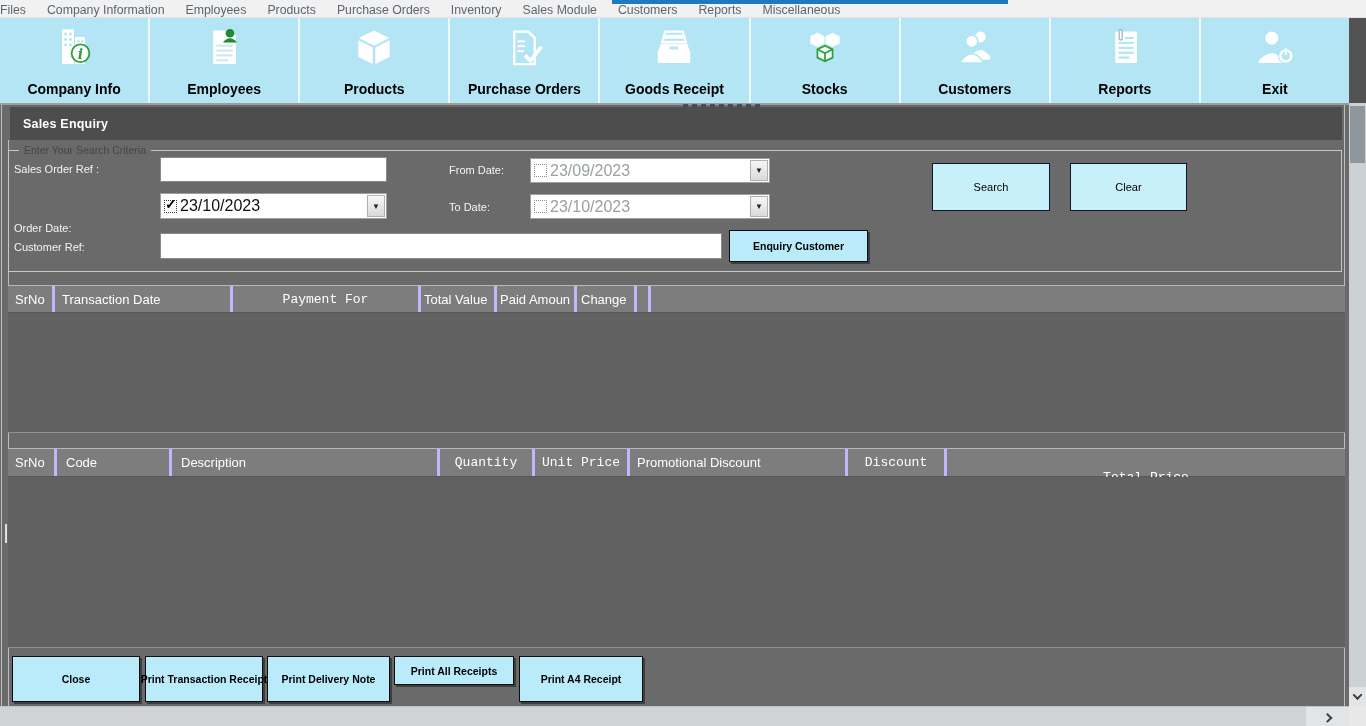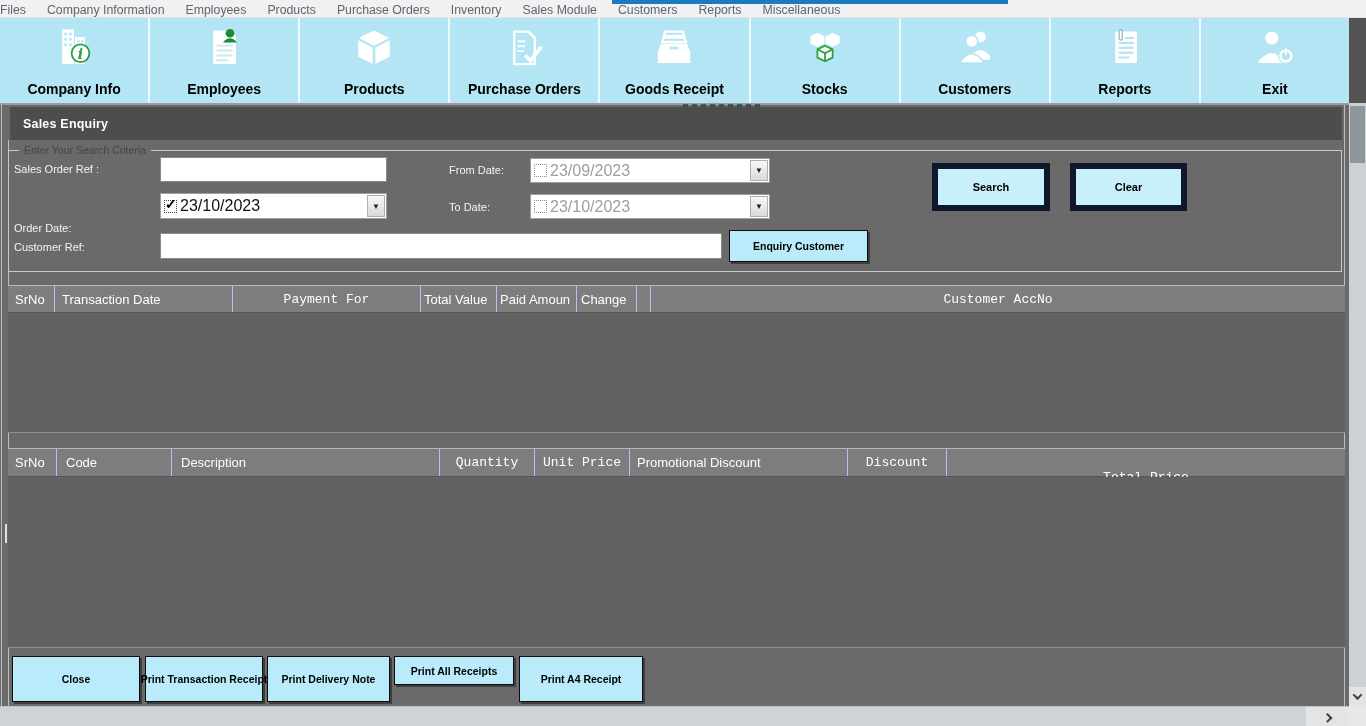--- a/index.html
+++ b/index.html
@@ -35,26 +35,26 @@
   .dtp { background:#fff; border:1px solid #9aa0a3; display:flex; align-items:center; padding-left:3px; cursor:pointer; }
   .cb { width:13px; height:13px; background:#fff; border:1px dotted #8f8f8f; position:relative; flex:0 0 auto; }
   .dtp.checked .cb { border:1px dotted #3c3c3c; }
   .check-glyph { position:absolute; left:0px; top:-4px; font-size:14px; font-weight:bold; color:#000; line-height:14px; }
   .dval { font-size:16px; margin-left:3px; flex:1 1 auto; overflow:hidden; white-space:nowrap; }
   .dtp.checked .dval { color:#111; }
   .dtp.unchecked .dval { color:#9aa0a3; }
   .dd-btn { width:18px; align-self:stretch; margin:1px; background:linear-gradient(#f7f7f7,#dadada); border:1px solid #b0b0b0; display:flex; align-items:center; justify-content:center; font-size:8px; color:#222; flex:0 0 auto; cursor:pointer; }
 
   
-  .btn-big { background:#c7f0fb; border:6px solid #0f172a; font-size:11px; font-weight:700; color:#000; display:flex; align-items:center; justify-content:center; font-family:inherit; cursor:pointer; }
+  .btn-big { background:#c7f0fb; border:1px solid #0f172a; font-size:11px; font-weight:400; color:#000; display:flex; align-items:center; justify-content:center; font-family:inherit; cursor:pointer; }
   .btn-3d { background:#b9ebfa; border:1px solid #0d0d0d; box-shadow:2px 2px 0 rgba(25,25,25,.55); font-weight:bold; font-size:10.5px; color:#000; display:flex; align-items:center; justify-content:center; font-family:inherit; cursor:pointer; white-space:nowrap; }
 
   
   .grid-header { display:flex; background:#7d7d7d; border-top:1px solid #b9b9b9; border-bottom:1px solid #575757; }
-  .gh-cell { color:#fff; font-size:13px; display:flex; align-items:center; overflow:hidden; white-space:nowrap; border-right:1px solid #c4b5fd; height:100%; cursor:default; }
+  .gh-cell { color:#fff; font-size:13px; display:flex; align-items:center; overflow:hidden; white-space:nowrap; border-right:3px solid #c4b5fd; height:100%; cursor:default; }
   .gh-cell.left { padding-left:7px; justify-content:flex-start; }
   .gh-cell.center { justify-content:center;font-family:Liberation Mono, monospace; }
   .grid-body { background:#616161; border-bottom:1px solid #909090; }
 
   
   .vscroll { left:1349px; top:103px; width:17px; height:584px; background:#ccd1d4; }
   .vthumb { left:1350px; top:106px; width:15px; height:57px; background:#8f969c; }
   .sc-btn { background:#e2e4e5; display:flex; align-items:center; justify-content:center; }
   .chev { width:7px; height:7px; border-right:2px solid #3e3e3e; border-bottom:2px solid #3e3e3e; }
   .chev.down { transform:rotate(45deg) translate(-1px,-1px); }
@@ -257,21 +257,20 @@
   <div class="abs btn-3d" style="left:729px; top:230px; width:139px; height:32px;">Enquiry Customer</div>
 
   <div class="abs grid-header" style="left:8px; top:285px; width:1337px; height:28px;">
     <div class="gh-cell left" style="width:47px;">SrNo</div>
     <div class="gh-cell left" style="width:178px;">Transaction Date</div>
     <div class="gh-cell center" style="width:188px;">Payment For</div>
     <div class="gh-cell left" style="width:76px; padding-left:3px;">Total Value</div>
     <div class="gh-cell left" style="width:80px; padding-left:3px;">Paid Amoun</div>
     <div class="gh-cell left" style="width:60px; padding-left:4px;">Change</div>
     <div class="gh-cell" style="width:14px;"></div>
-    <div class="gh-cell center" style="width:694px; border-right:none;">Customer AccNo</div>
   </div>
   <div class="abs grid-body" style="left:8px; top:313px; width:1337px; height:120px;"></div>
 
   <div class="abs grid-header" style="left:8px; top:448px; width:1337px; height:29px;">
     <div class="gh-cell left" style="width:49px;">SrNo</div>
     <div class="gh-cell left" style="width:115px; padding-left:9px;">Code</div>
     <div class="gh-cell left" style="width:268px; padding-left:9px;">Description</div>
     <div class="gh-cell center" style="width:95px;">Quantity</div>
     <div class="gh-cell center" style="width:95px;">Unit Price</div>
     <div class="gh-cell left" style="width:218px;">Promotional Discount</div>

